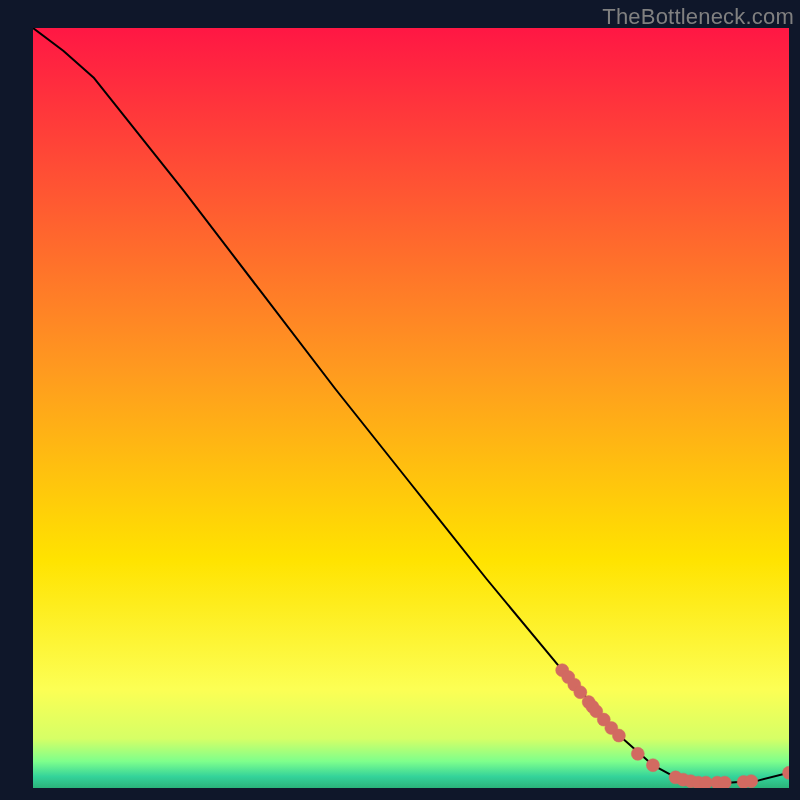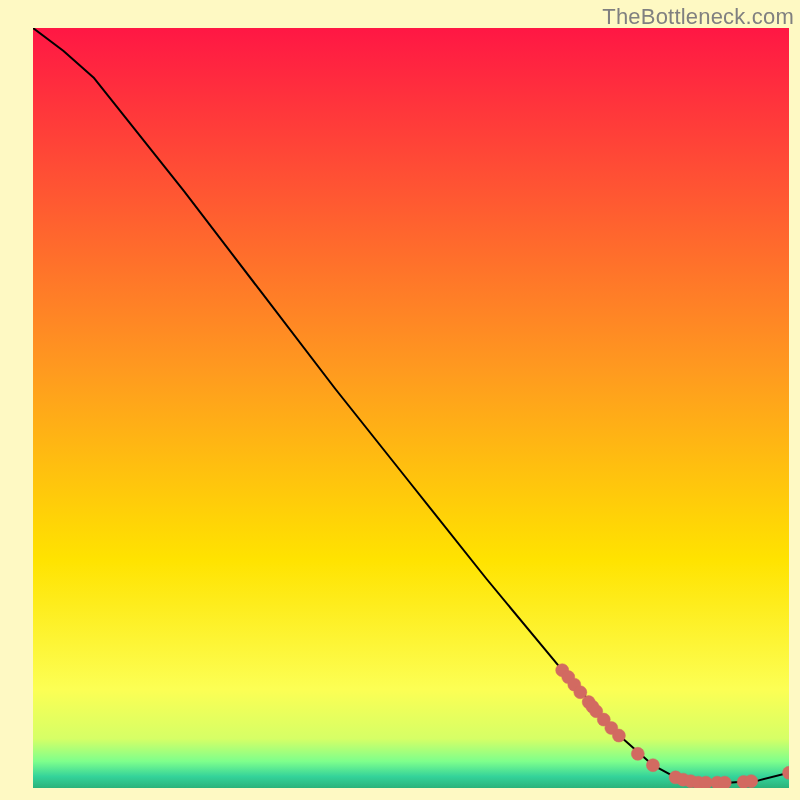--- a/index.html
+++ b/index.html
@@ -7,21 +7,21 @@
     padding: 0;
     width: 800px;
     height: 800px;
     background: #000;
     overflow: hidden;
   }
   .container {
     position: relative;
     width: 800px;
     height: 800px;
-    background: #fef9c3;
+    background: #0f172a;
   }
   .watermark {
     position: absolute;
     top: 4px;
     right: 6px;
     color: #808080;
     font-family: Arial, Helvetica, sans-serif;
     font-size: 22px;
     letter-spacing: 0.2px;
     z-index: 10;

